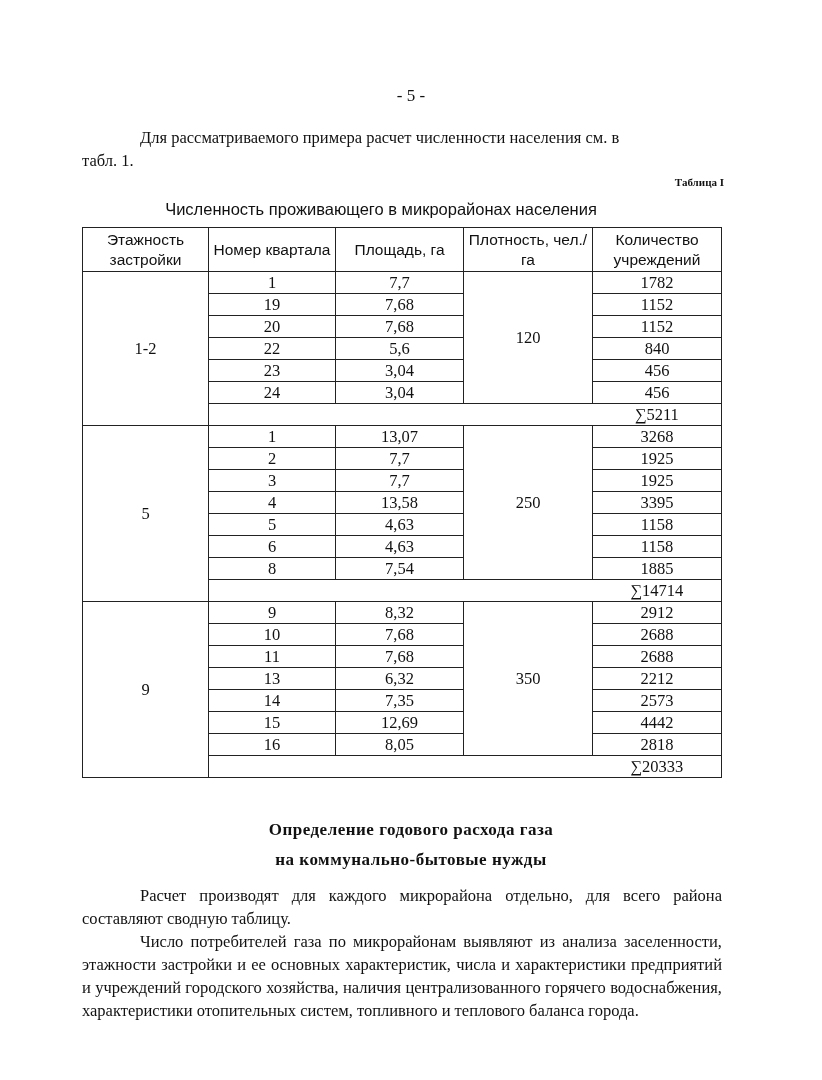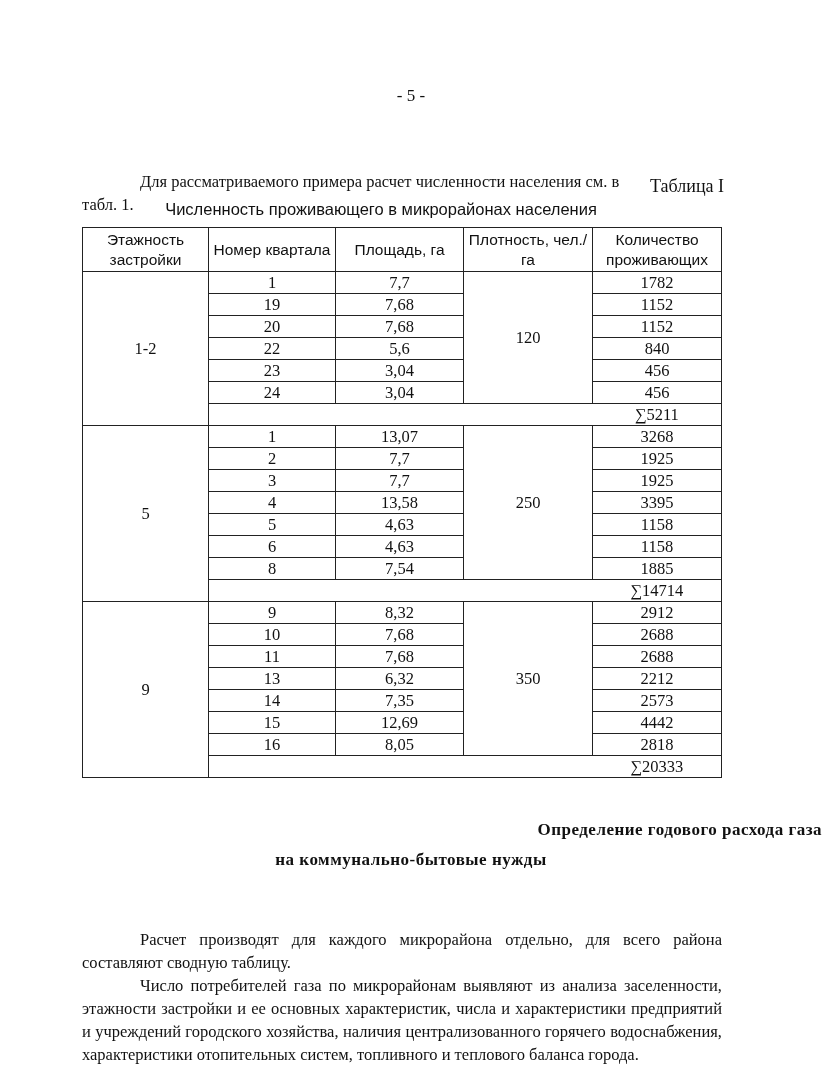--- a/index.html
+++ b/index.html
@@ -1,21 +1,21 @@
 <!DOCTYPE html>
 <html><head>
 <meta charset="utf-8">
 <style>
   html, body { margin: 0; padding: 0; background: #ffffff; }
   body { width: 822px; height: 1080px; position: relative; overflow: hidden;
          font-family: "Liberation Serif", "DejaVu Serif", serif; color: #111; }
   .page-num { position: absolute; top: 86px; left: 0; width: 822px; text-align: center; font-size: 17px; }
   .para { position: absolute; left: 82px; width: 640px; font-size: 16.5px; line-height: 23px; text-align: justify; text-align-last: left; }
-  .indent { text-indent: 58px; margin-top: 44px; }
-  .table-label { position: absolute; top: 176px; right: 98px; font-size: 18px; }
+  .indent { text-indent: 58px; }
+  .table-label { position: absolute; top: 176px; right: 98px; font-size: 11px; font-weight: bold; }
   .table-title { position: absolute; top: 200px; left: 0; width: 762px; text-align: center; font-size: 16.5px; font-family: "Liberation Sans", "DejaVu Sans", sans-serif; }
   table.data { position: absolute; top: 227px; left: 82px; border-collapse: collapse; font-size: 16.5px; }
   table.data td, table.data th { border: 1.3px solid #222; text-align: center; padding: 0; font-weight: normal; }
   table.data th { height: 43px; line-height: 20px; font-family: "Liberation Sans", "DejaVu Sans", sans-serif; font-size: 15.5px; }
   table.data td { height: 21px; line-height: 21px; }
   col.c1 { width: 126px; } col.c2 { width: 127px; } col.c3 { width: 128px; } col.c4 { width: 129px; } col.c5 { width: 129px; }
   td.sum-spacer { border-right: none !important; }
   td.sum-cell { border-left: none !important; margin-top: 20px; }
   .sub-title { position: absolute; left: 0; width: 822px; text-align: center; font-size: 17px; font-weight: bold; letter-spacing: 0.5px; }
 </style>
@@ -39,21 +39,21 @@
       <col class="c3">
       <col class="c4">
       <col class="c5">
     </colgroup>
   <thead>
     <tr>
       <th>Этажность застройки</th>
       <th>Номер квартала</th>
       <th>Площадь, га</th>
       <th>Плотность, чел./га</th>
-      <th>Количество проживающих</th>
+      <th>Количество учреждений</th>
     </tr>
   </thead>
   <tbody id="tbody">
       <tr>
         <td rowspan="7">1-2</td>
         <td>1</td>
         <td>7,7</td>
         <td rowspan="6">120</td>
         <td>1782</td>
       </tr>
@@ -164,17 +164,17 @@
         <td>8,05</td>
         <td>2818</td>
       </tr>
       <tr>
         <td colspan="3" class="sum-spacer"></td>
         <td class="sum-cell">∑20333</td>
       </tr>
     </tbody>
 </table>
 
-<div class="sub-title" style="top:820px;text-align:right;">Определение годового расхода газа</div>
+<div class="sub-title" style="top:820px;">Определение годового расхода газа</div>
 <div class="sub-title" style="top:850px;">на коммунально-бытовые нужды</div>
 
 <div class="para indent" style="top:884px;">Расчет производят для каждого микрорайона отдельно, для всего района составляют сводную таблицу.</div>
 <div class="para indent" style="top:930px;">Число потребителей газа по микрорайонам выявляют из анализа заселенности, этажности застройки и ее основных характеристик, числа и характеристики предприятий и учреждений городского хозяйства, наличия централизованного горячего водоснабжения, характеристики отопительных систем, топливного и теплового баланса города.</div>
 
 </body></html>

